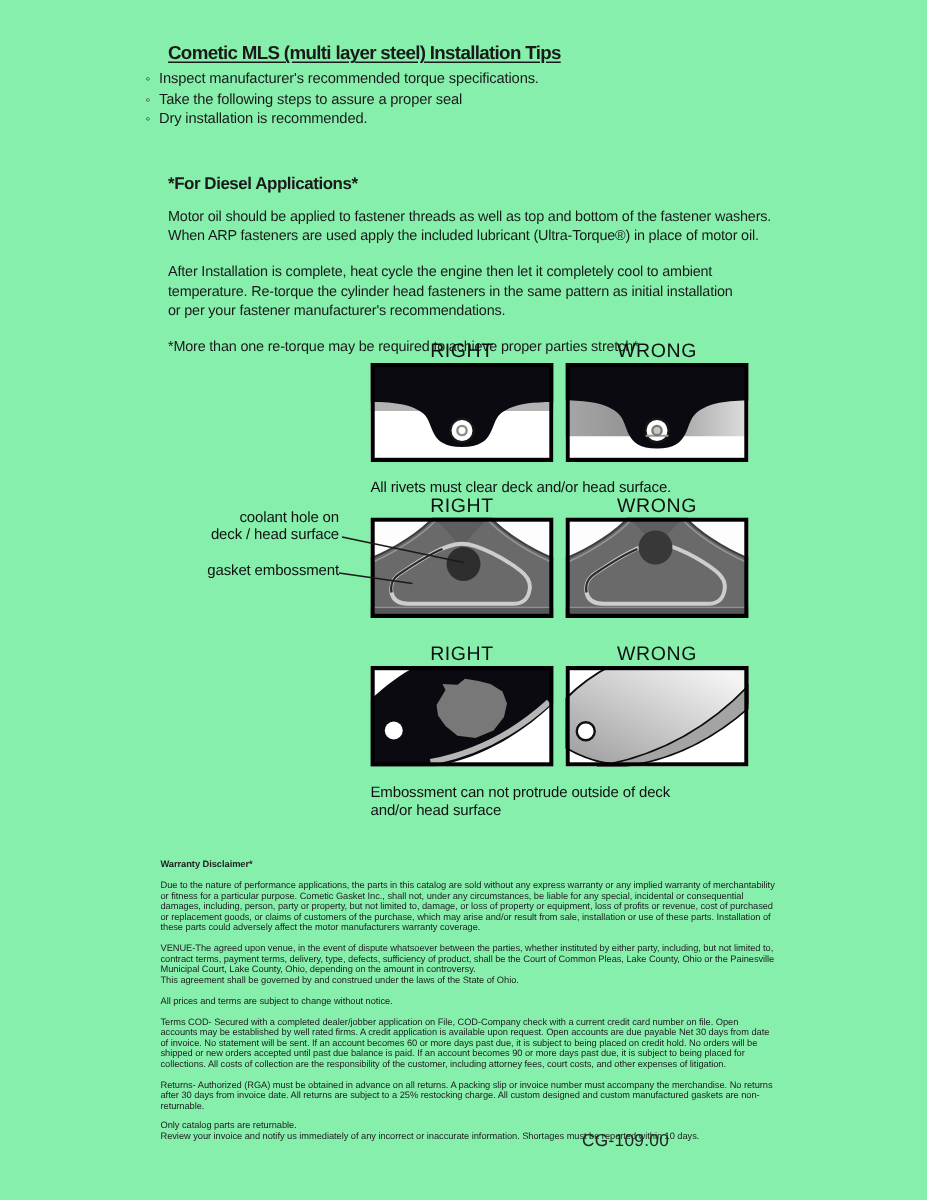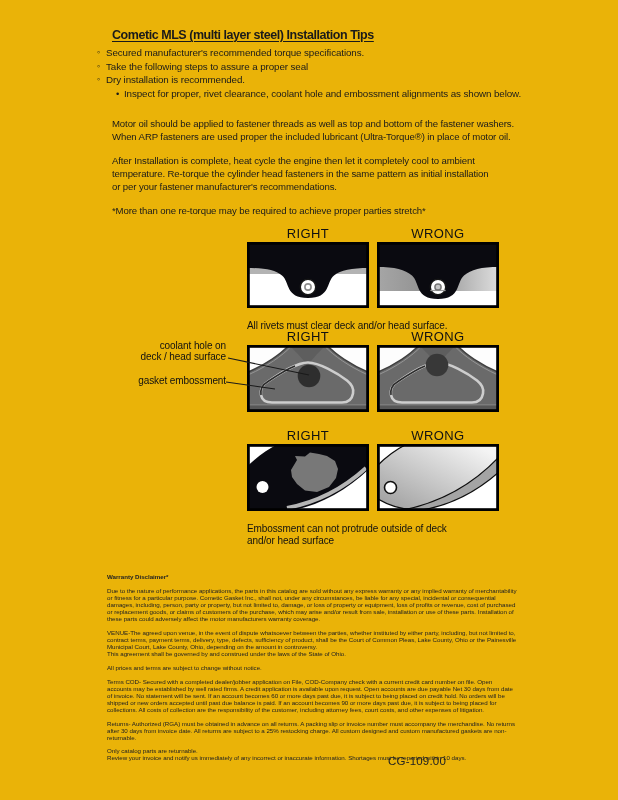--- a/index.html
+++ b/index.html
@@ -1,17 +1,17 @@
 <!DOCTYPE html>
 <html><head>
 <meta charset="utf-8">
 <style>
   html,body{margin:0;padding:0;background:#ffffff;}
   .page{
-    position:relative;width:618px;height:800px;background:#eab308;overflow:hidden;
+    position:relative;width:618px;height:800px;background:#86efac;overflow:hidden;
     font-family:"Liberation Sans","DejaVu Sans",sans-serif;color:#1a1a1a;
   }
   .abs{position:absolute;}
   .page-title{
     left:112px;top:28px;width:460px;
     font-size:12.5px;font-weight:bold;letter-spacing:-0.45px;
     text-decoration:underline;text-decoration-thickness:1.4px;text-underline-offset:2px;
   }
   .intro{left:97px;top:46px;width:470px;font-size:9.8px;letter-spacing:-0.1px;line-height:13.7px;}
   .bullet{position:relative;padding-left:9px;}
@@ -38,29 +38,29 @@
   .part-number{left:388px;top:755px;font-size:11.5px;letter-spacing:0.2px;color:#222;}
 </style>
 </head>
 <body>
 
 <div class="page">
 
   <div class="abs page-title">Cometic MLS (multi layer steel) Installation Tips</div>
 
   <div class="abs intro">
-    <div class="bullet">Secured manufacturer's recommended torque specifications.</div>
+    <div class="bullet">Inspect manufacturer's recommended torque specifications.</div>
     <div class="bullet">Take the following steps to assure a proper seal</div>
     <div class="bullet">Dry installation is recommended.</div>
-    <div class="subbullet">Inspect for proper, rivet clearance, coolant hole and embossment alignments as shown below.</div>
   </div>
 
   <div class="abs diesel">
+    <div class="diesel-heading">*For Diesel Applications*</div>
     <div class="para">Motor oil should be applied to fastener threads as well as top and bottom of the fastener washers.
-When ARP fasteners are used proper the included lubricant (Ultra-Torque®) in place of motor oil.</div>
+When ARP fasteners are used apply the included lubricant (Ultra-Torque®) in place of motor oil.</div>
     <div class="para">After Installation is complete, heat cycle the engine then let it completely cool to ambient
 temperature. Re-torque the cylinder head fasteners in the same pattern as initial installation
 or per your fastener manufacturer's recommendations.</div>
     <div class="para">*More than one re-torque may be required to achieve proper parties stretch*</div>
   </div>
 
   <div class="abs diagrams">
 
     <div class="drow" style="top:226px;">
       <div class="dcols">

